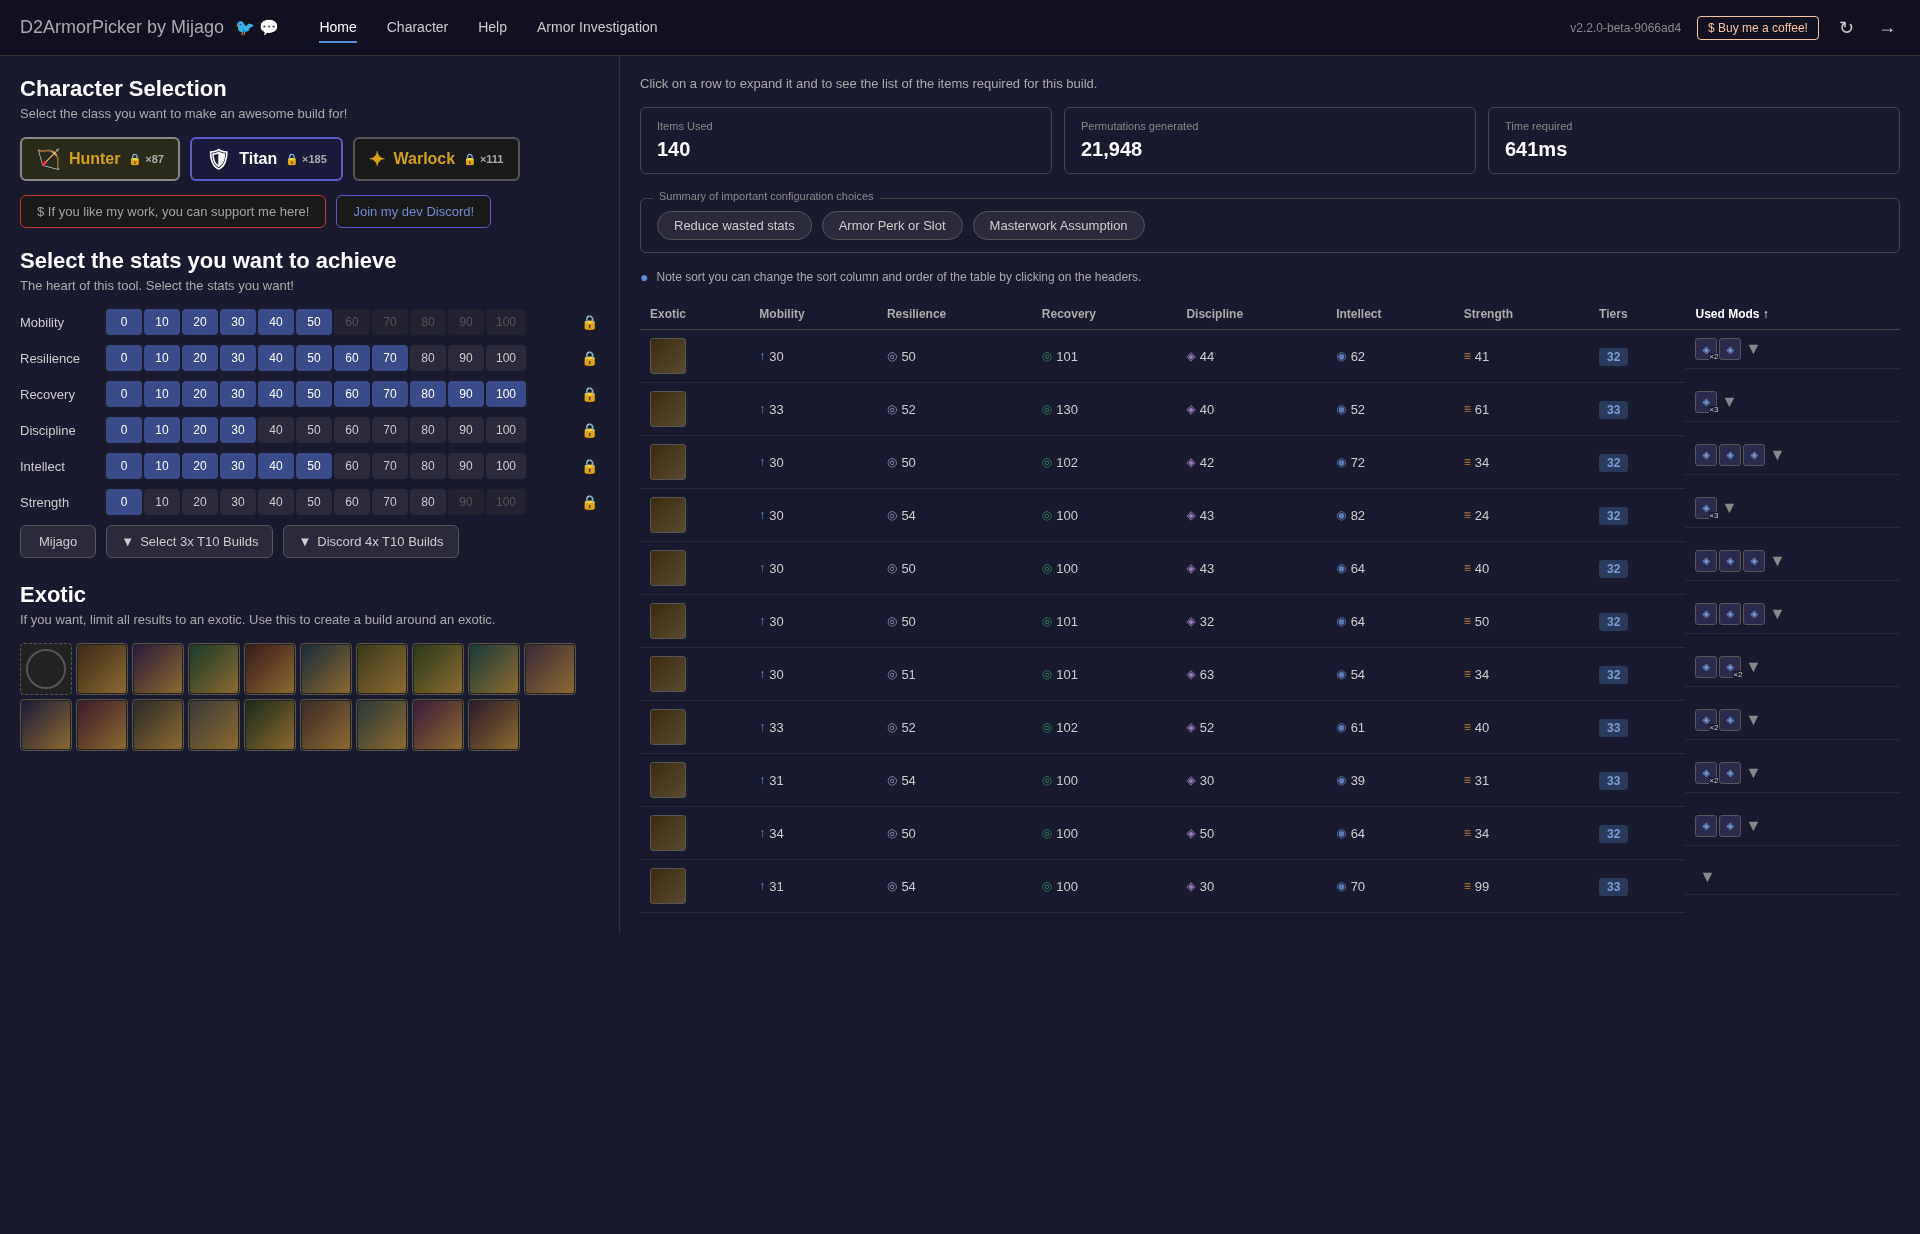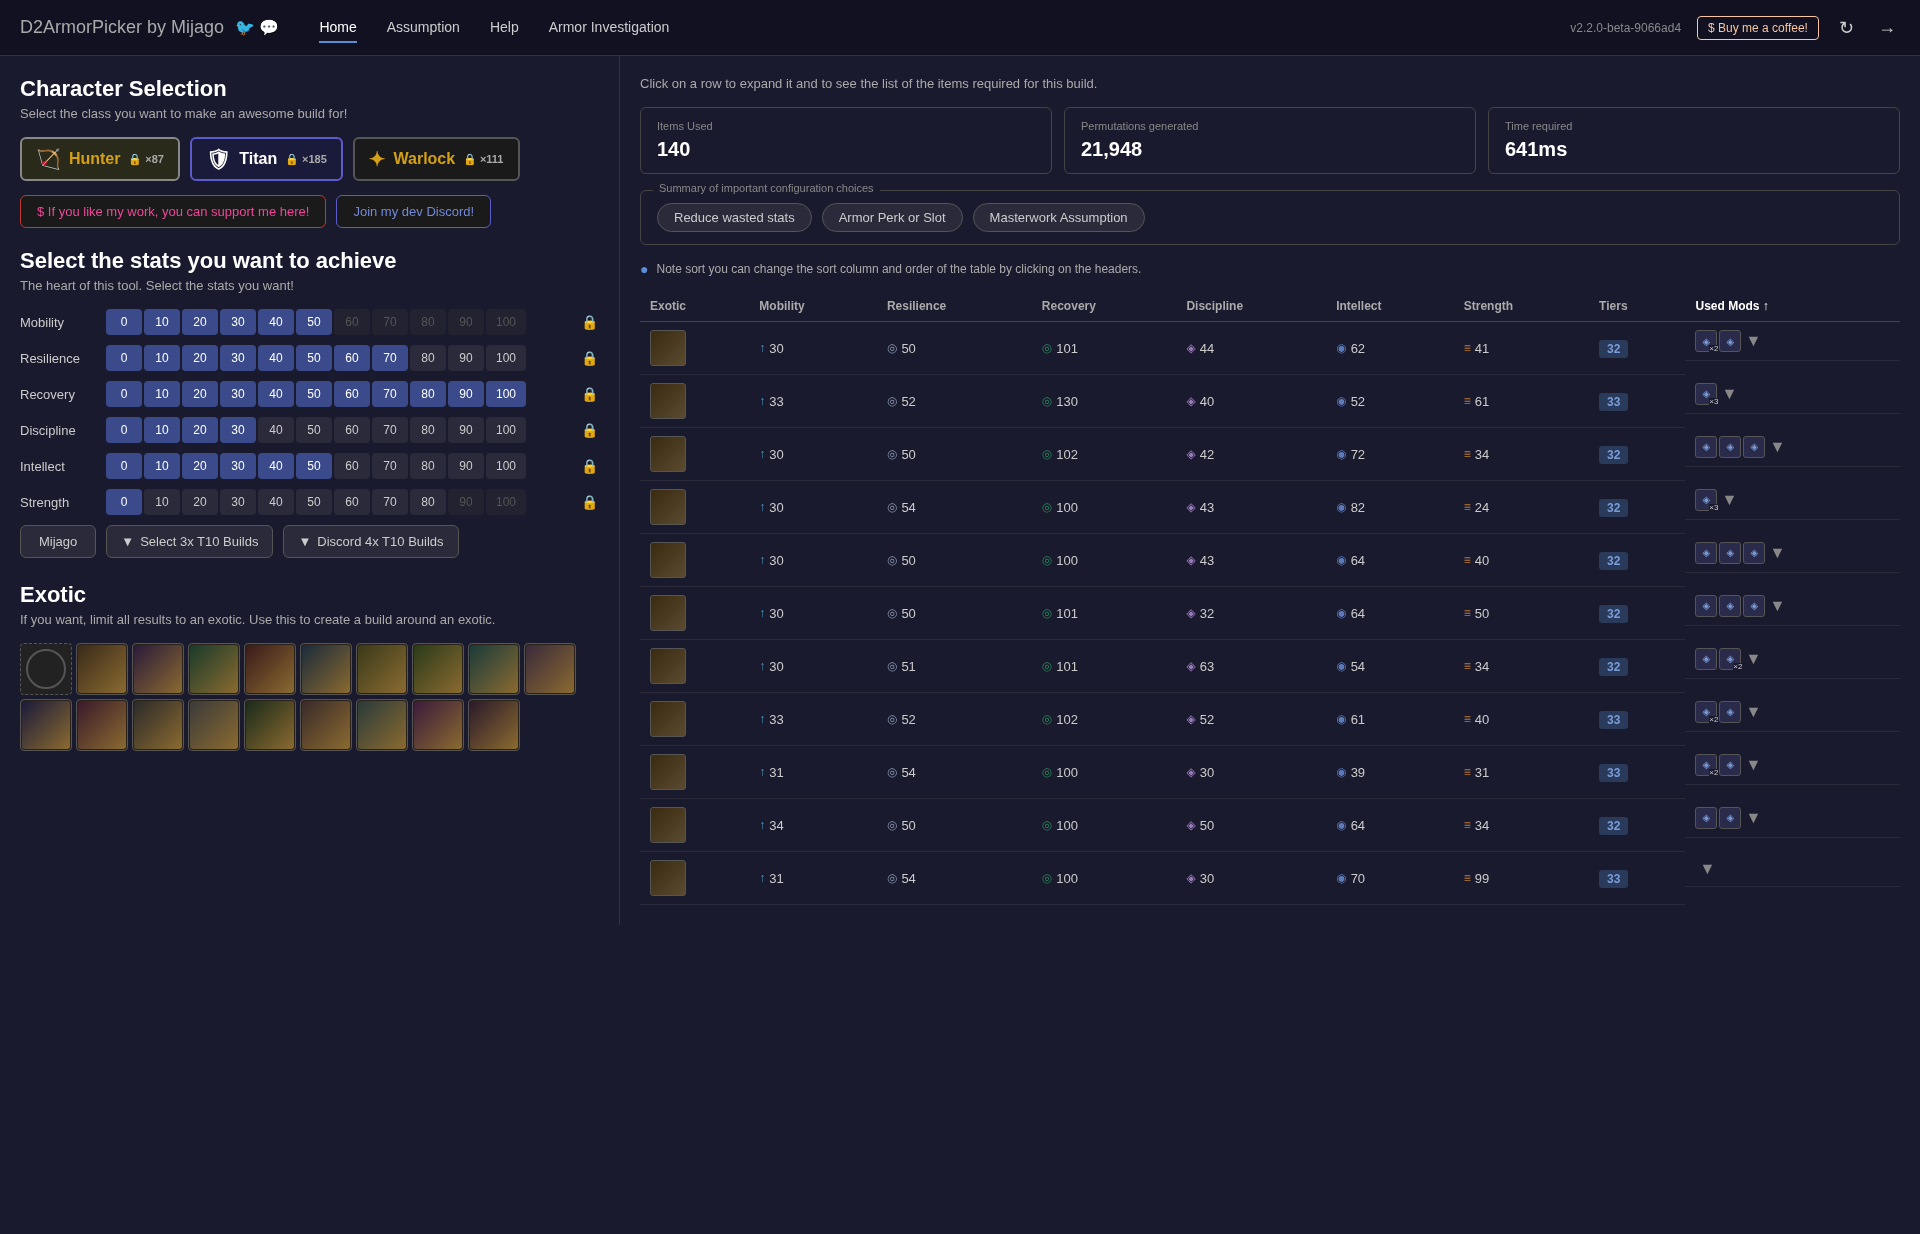--- a/index.html
+++ b/index.html
@@ -93,21 +93,21 @@
     .char-count { font-size: 11px; color: #aaa; display: flex; align-items: center; gap: 3px; }
 
     .promo-row { display: flex; gap: 10px; margin-bottom: 20px; }
     .promo-btn {
       padding: 8px 16px;
       border-radius: 6px;
       cursor: pointer;
       font-size: 13px;
       border: 1px solid;
     }
-    .promo-btn.support { background: #1a1a1a; border-color: #c0392b; color: #ec4899; }
+    .promo-btn.support { background: #1a1a1a; border-color: #c0392b; color: #a3a3a3; }
     .promo-btn.discord { background: #1a1a1a; border-color: #5b5bcc; color: #7289da; text-align: right; }
 
     
     .stat-row {
       display: flex;
       align-items: center;
       margin-bottom: 10px;
       gap: 6px;
     }
     .stat-label { width: 80px; color: #ccc; font-size: 13px; }
@@ -175,21 +175,21 @@
     
     .right-panel {
       flex: 1;
       padding: 20px;
     }
 
     .results-title { font-size: 22px; font-weight: bold; color: #fff; margin-bottom: 4px; }
     .results-subtitle { color: #aaa; font-size: 13px; margin-bottom: 16px; }
 
     
-    .stats-boxes { display: flex; gap: 12px; margin-bottom: 16px; }
+    .stats-boxes { display: flex; gap: 12px; margin-bottom: 24px; }
     .stat-box {
       flex: 1;
       border: 1px solid #444;
       border-radius: 6px;
       padding: 12px 16px;
     }
     .stat-box-label { font-size: 11px; color: #888; margin-bottom: 6px; }
     .stat-box-value { font-size: 20px; color: #fff; font-weight: bold; }
 
     
@@ -299,21 +299,21 @@
 </head>
 <body>
 
 <div class="header">
   <div class="header-logo">
     <span>D2ArmorPicker</span><span> by Mijago</span>
     <span style="font-size:16px; margin-left:6px;">🐦 💬</span>
   </div>
   <nav class="header-nav">
   <div class="nav-item active">Home</div>
-      <div class="nav-item">Assumption</div>
+      <div class="nav-item">Character</div>
       <div class="nav-item">Help</div>
       <div class="nav-item">Armor Investigation</div>
     </nav>
   <div class="header-right">
     <span class="version-tag">v2.2.0-beta-9066ad4</span>
     <button class="coffee-btn">$ Buy me a coffee!</button>
     <button class="icon-btn">↻</button>
     <button class="icon-btn">→</button>
   </div>
 </div>

